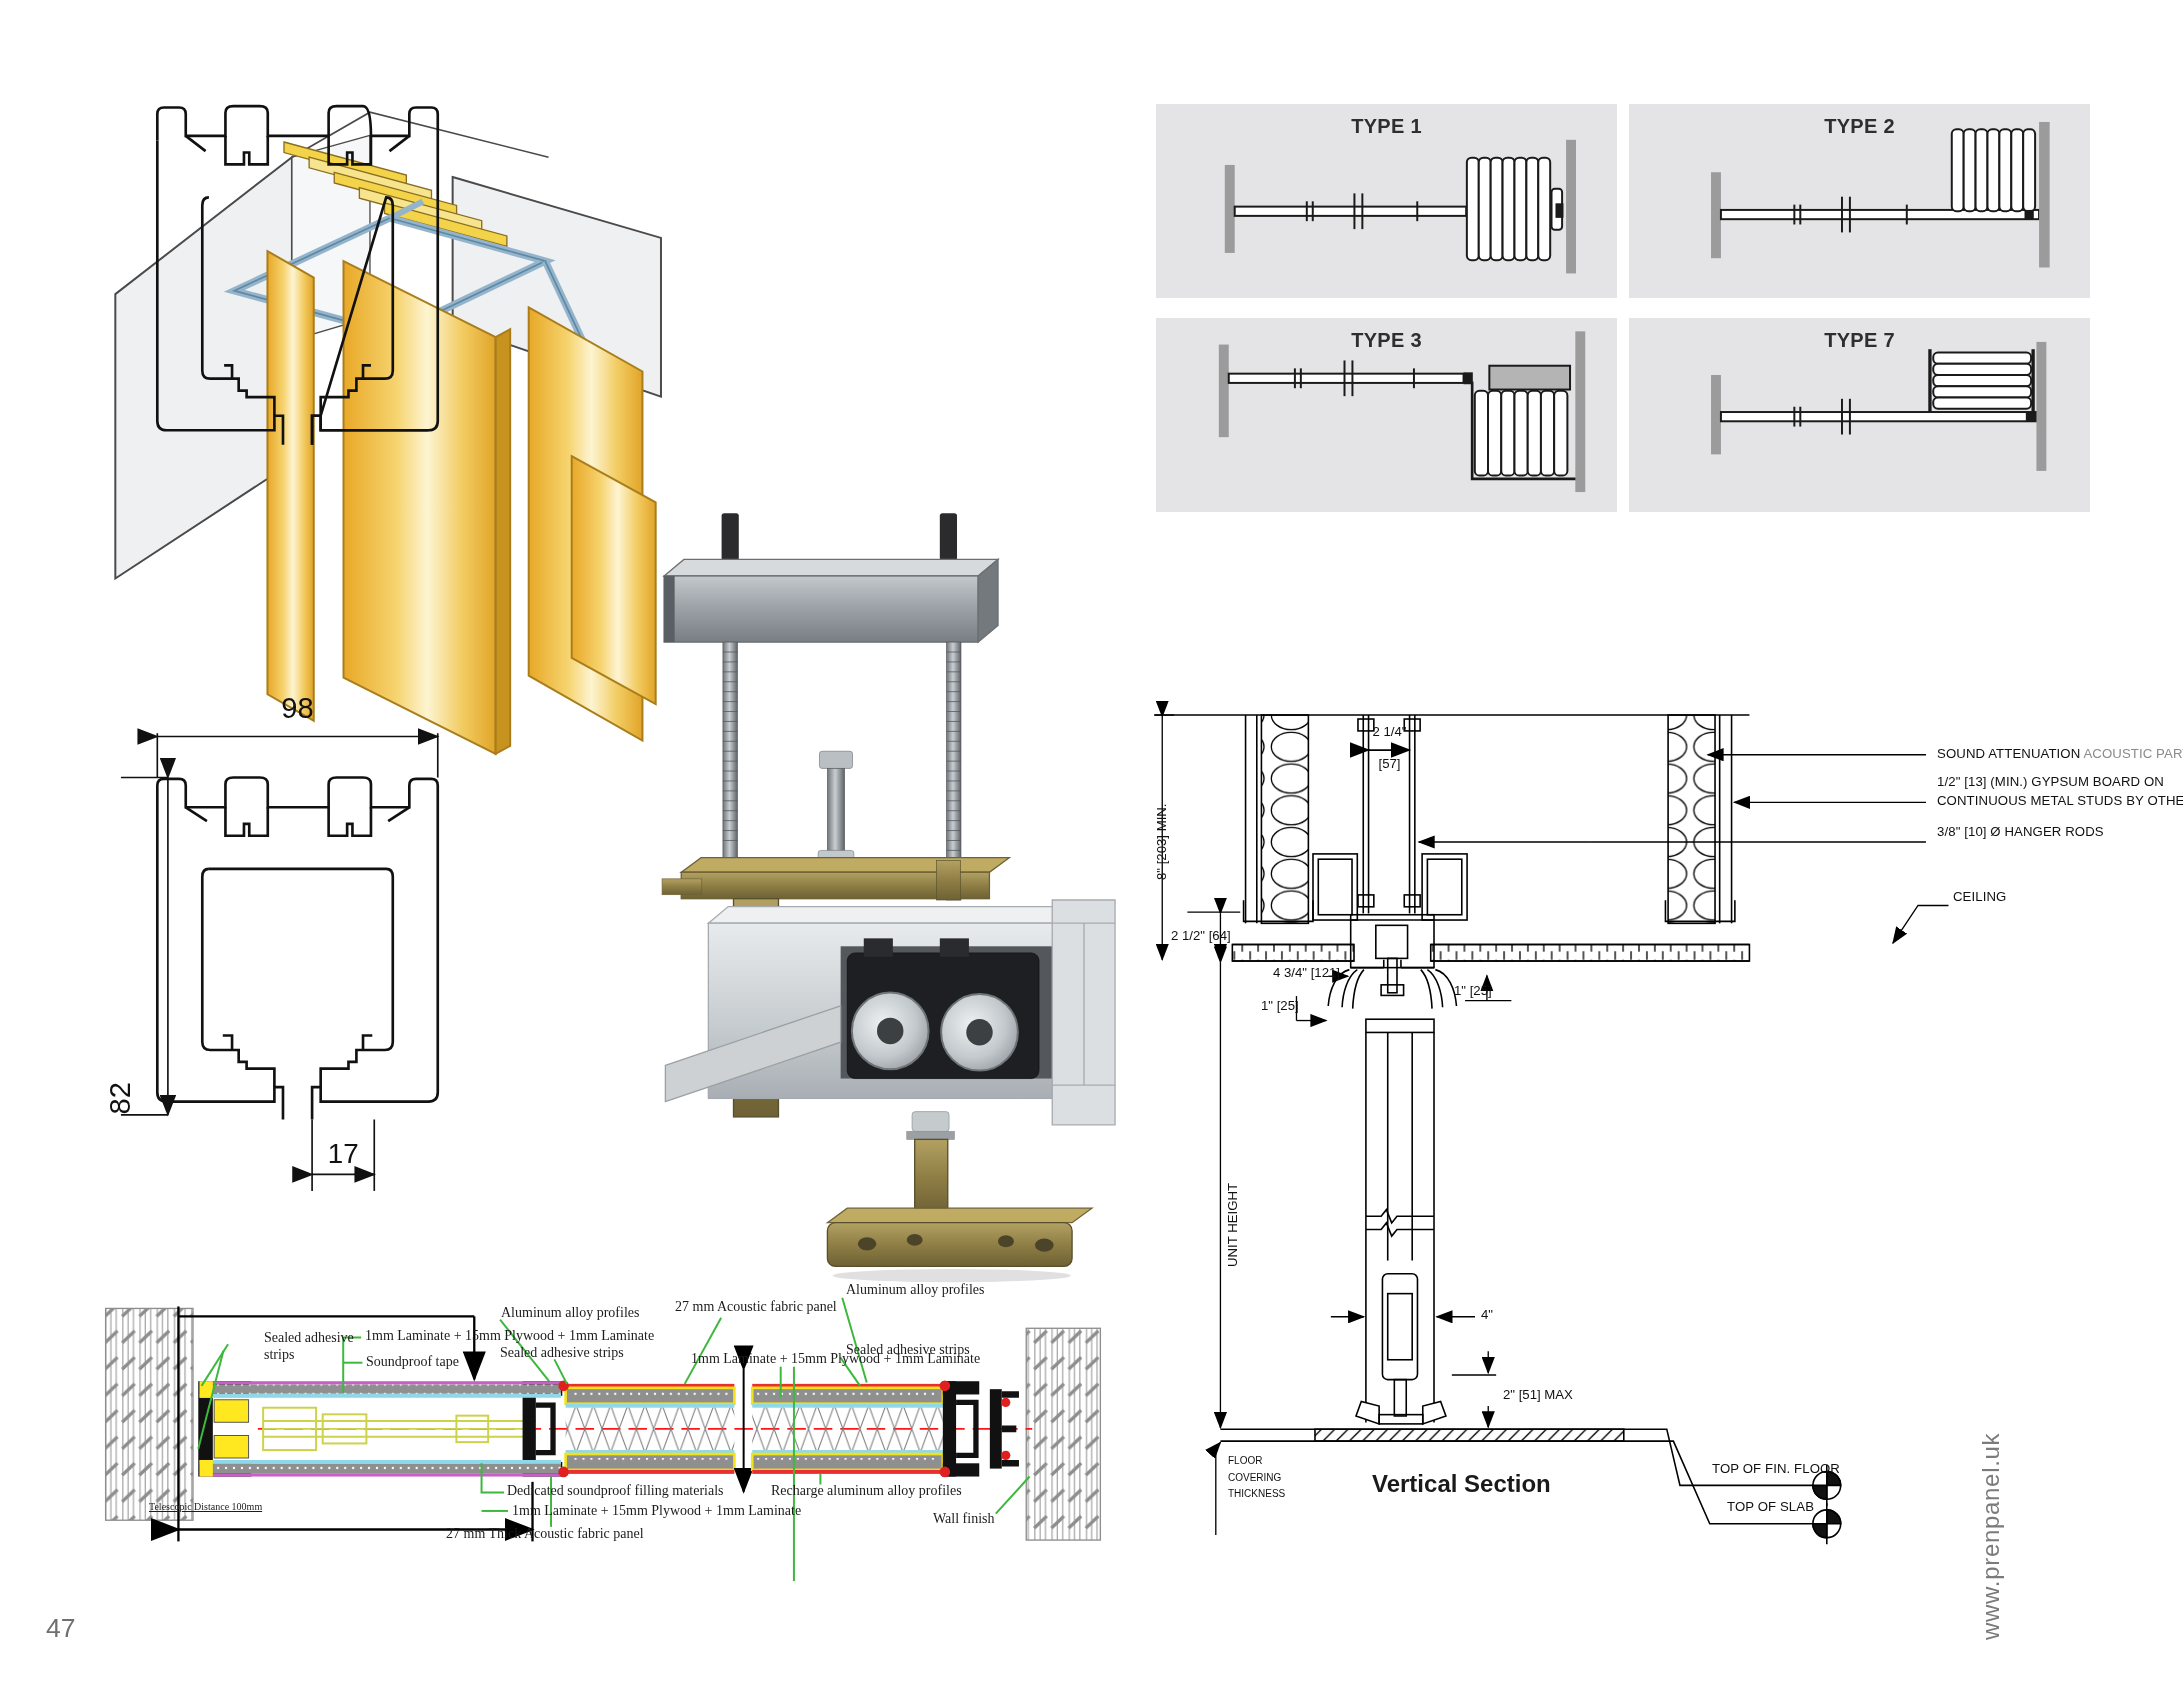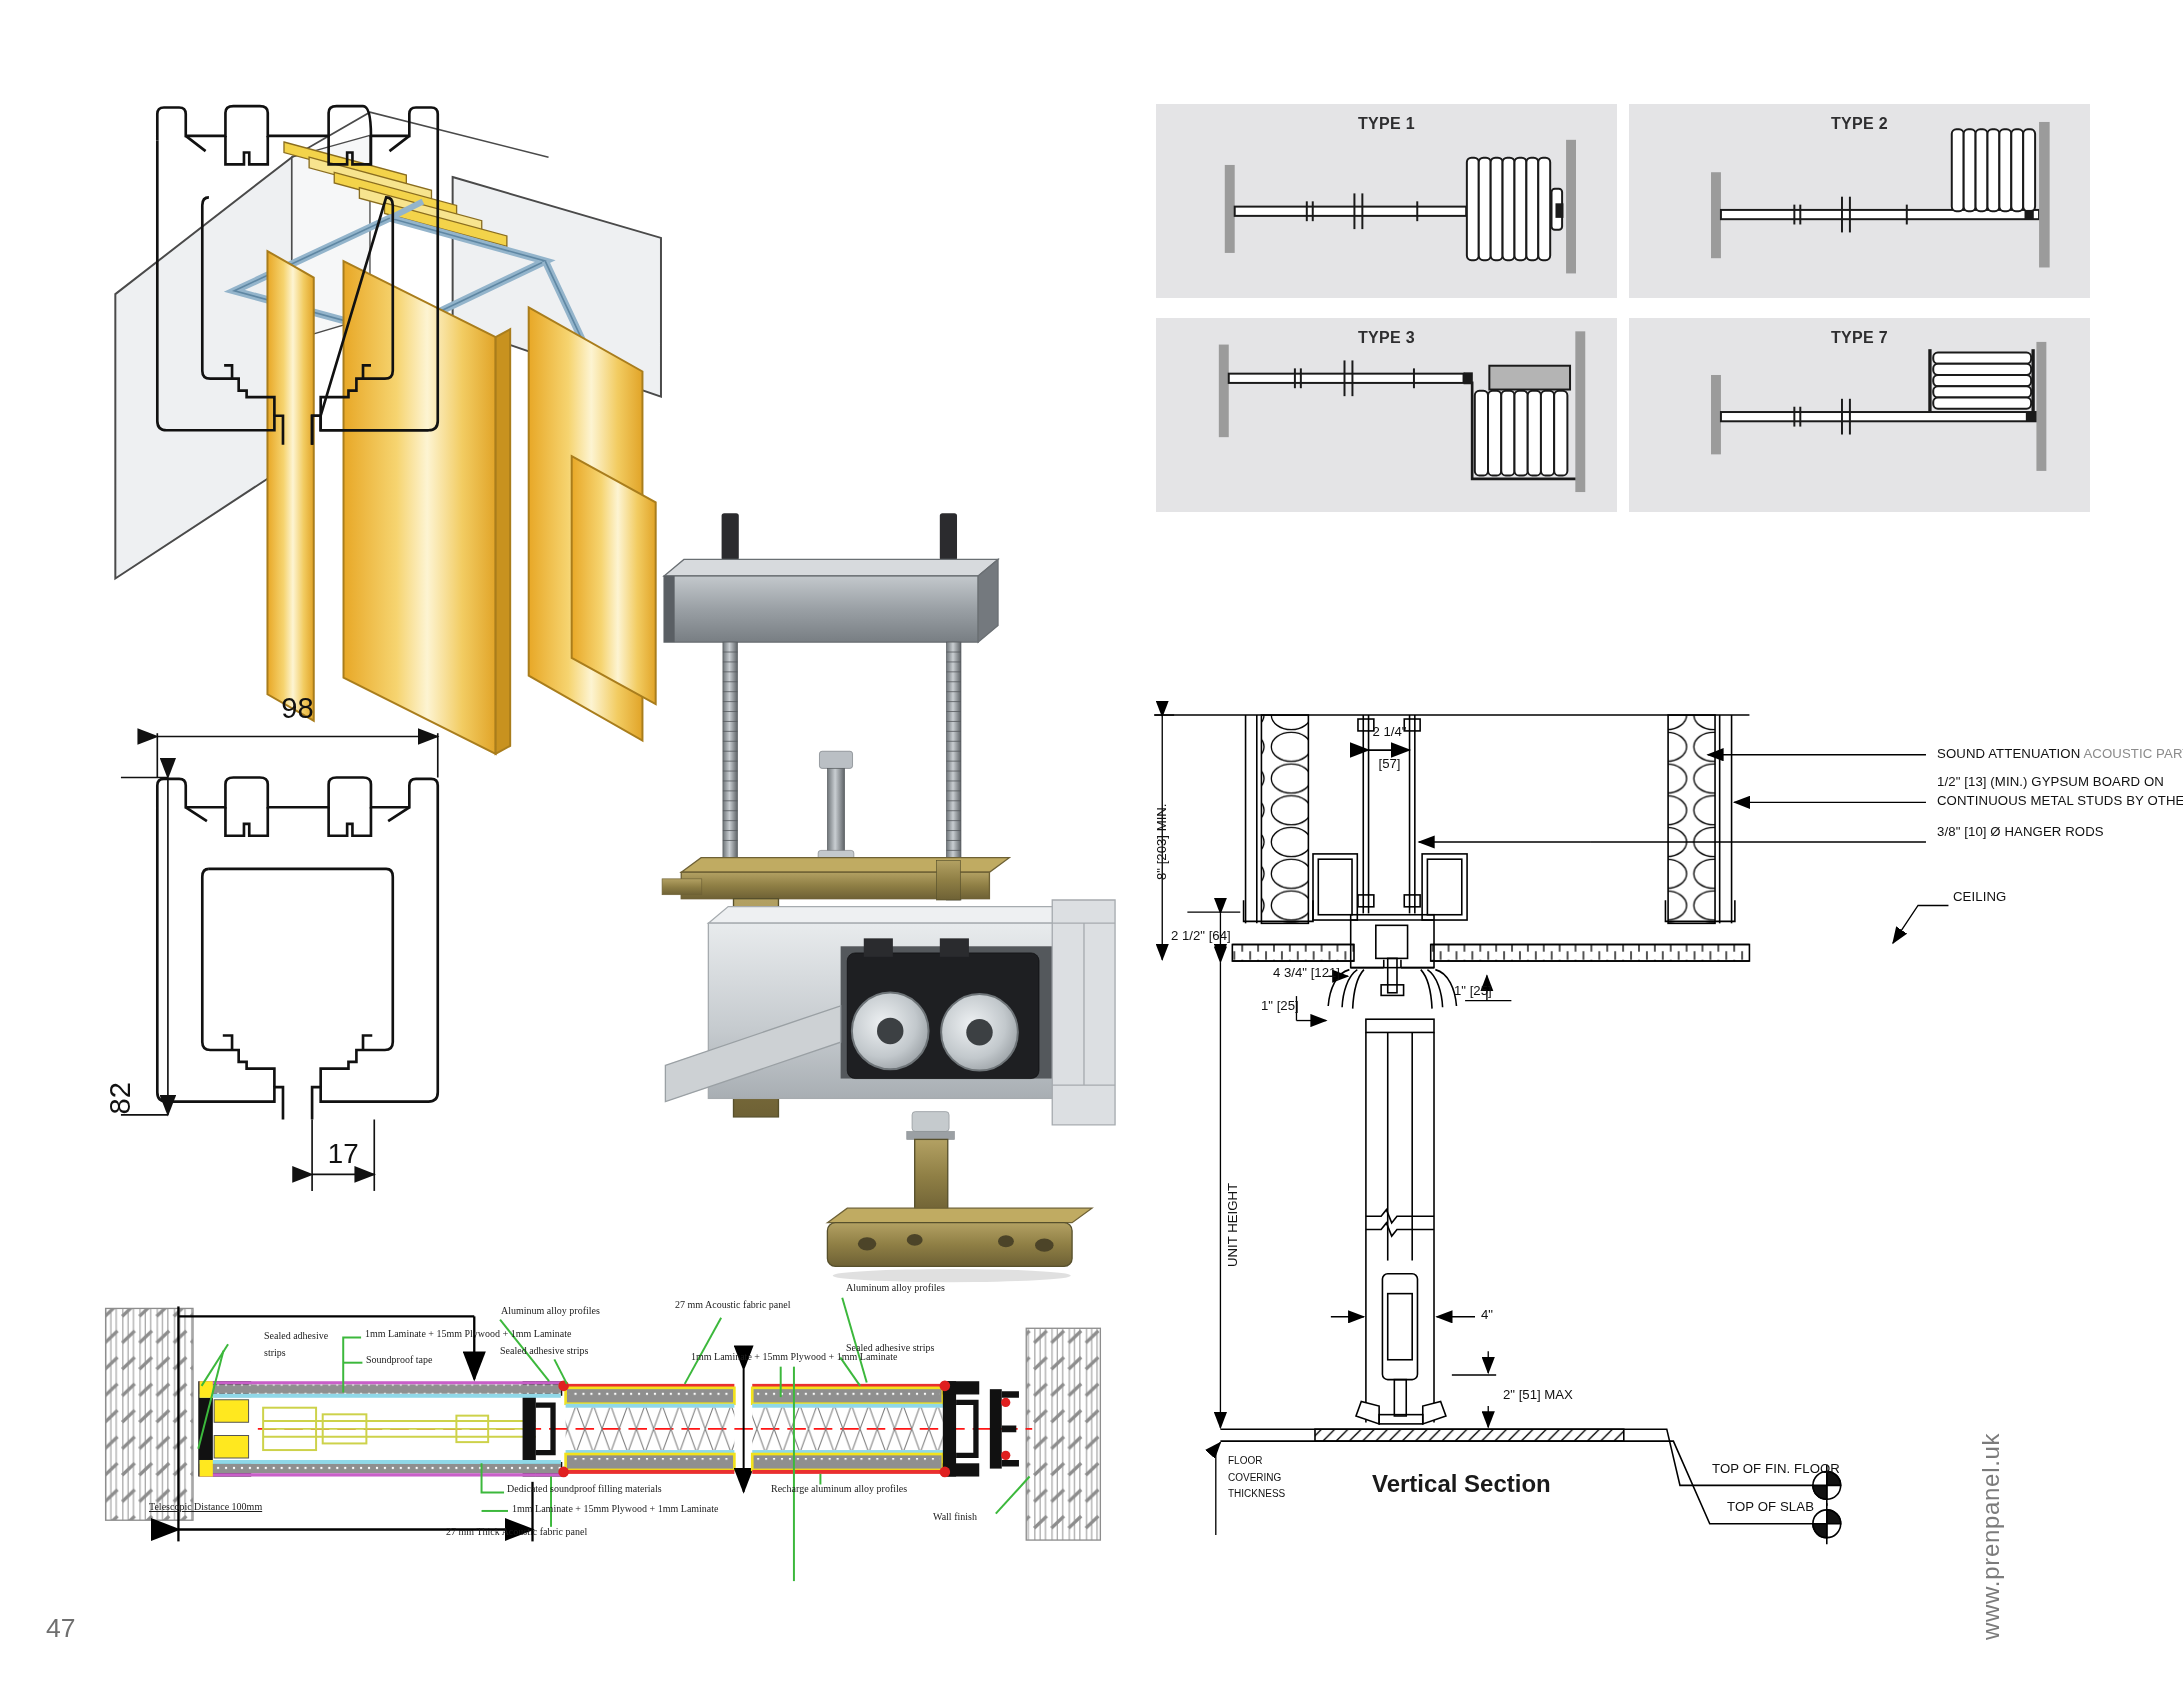--- a/index.html
+++ b/index.html
@@ -1,25 +1,25 @@
 <!DOCTYPE html>
 <html style="font-size:10.6px"><head>
 <meta charset="utf-8">
 <style>
   html,body{margin:0;padding:0;background:#ffffff;}
   body{width:2183px;height:1687px;position:relative;font-family:"Liberation Sans",sans-serif;}
   .page{position:absolute;left:0;top:0;width:2183px;height:1687px;background:#fff;overflow:hidden;}
   svg{position:absolute;overflow:visible;}
   .typebox{position:absolute;width:461px;height:194px;background:#e4e4e6;}
   .typetitle{position:absolute;top:10.6px;left:0;width:100%;text-align:center;
-    font-weight:bold;font-size:16px;letter-spacing:0.3px;color:#2e2e30;}
+    font-weight:bold;font-size:20px;letter-spacing:0.3px;color:#2e2e30;}
   .ann{position:absolute;font-size:13.2px;color:#111;white-space:nowrap;letter-spacing:0.1px;}
   .ann .muted{color:#8b8b8b;}
   .dim{position:absolute;font-size:13.2px;color:#111;white-space:nowrap;}
-  .cad{position:absolute;font-family:"Liberation Serif",serif;font-size:10px;color:#1c1c1c;white-space:nowrap;}
+  .cad{position:absolute;font-family:"Liberation Serif",serif;font-size:14px;color:#1c1c1c;white-space:nowrap;}
   .cadbig{font-size:10px;text-decoration:underline;}
   .rot{transform:rotate(-90deg);transform-origin:left top;}
   .vtitle{position:absolute;font-size:24px;font-weight:bold;color:#1a1a1a;white-space:nowrap;margin-left:37px;}
   .pagenum{position:absolute;font-size:26.5px;color:#6f6f6f;}
   .website{position:absolute;font-size:24px;color:#7b7b7b;writing-mode:vertical-rl;transform:rotate(180deg);letter-spacing:0.7px;}
   .covlabel{position:absolute;font-size:10px;color:#111;line-height:16.5px;}
 </style>
 </head>
 <body>
 

